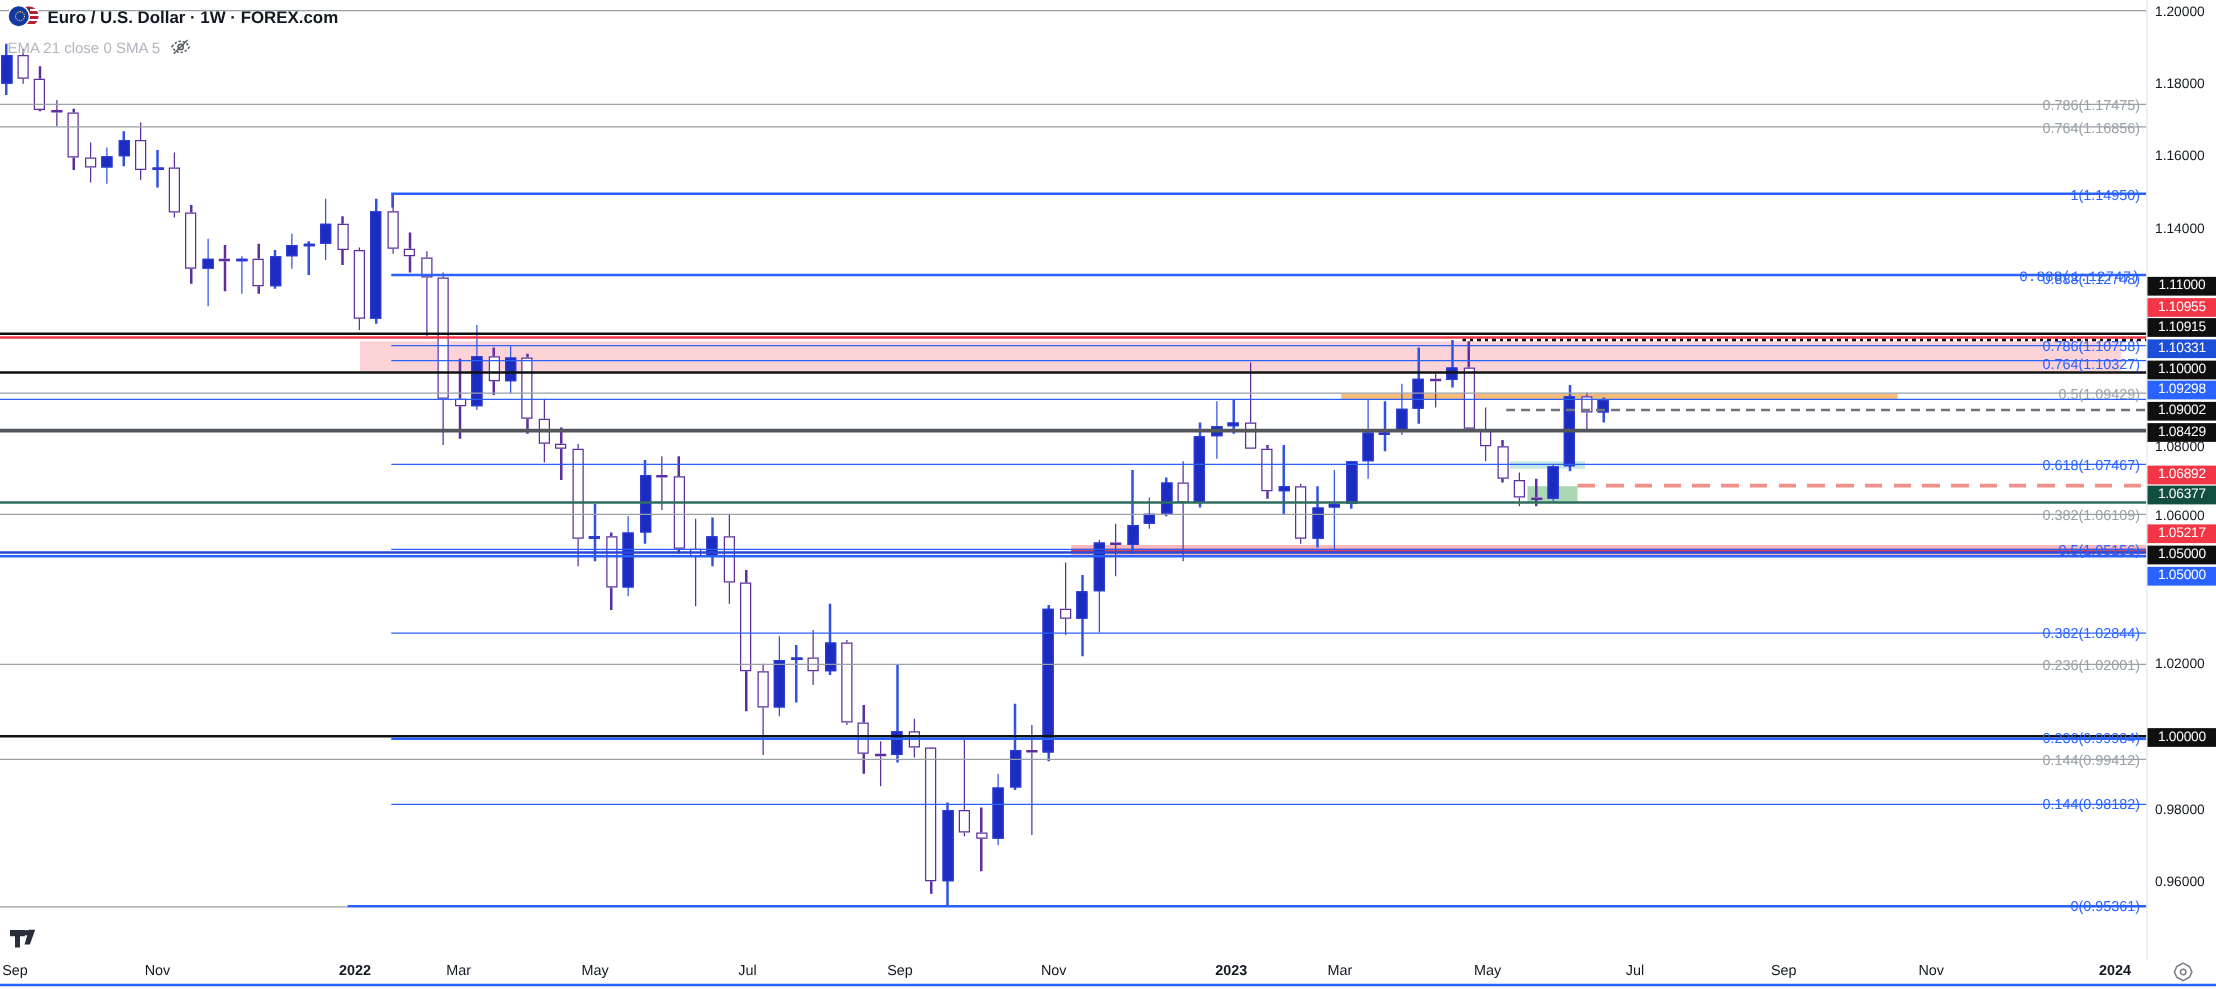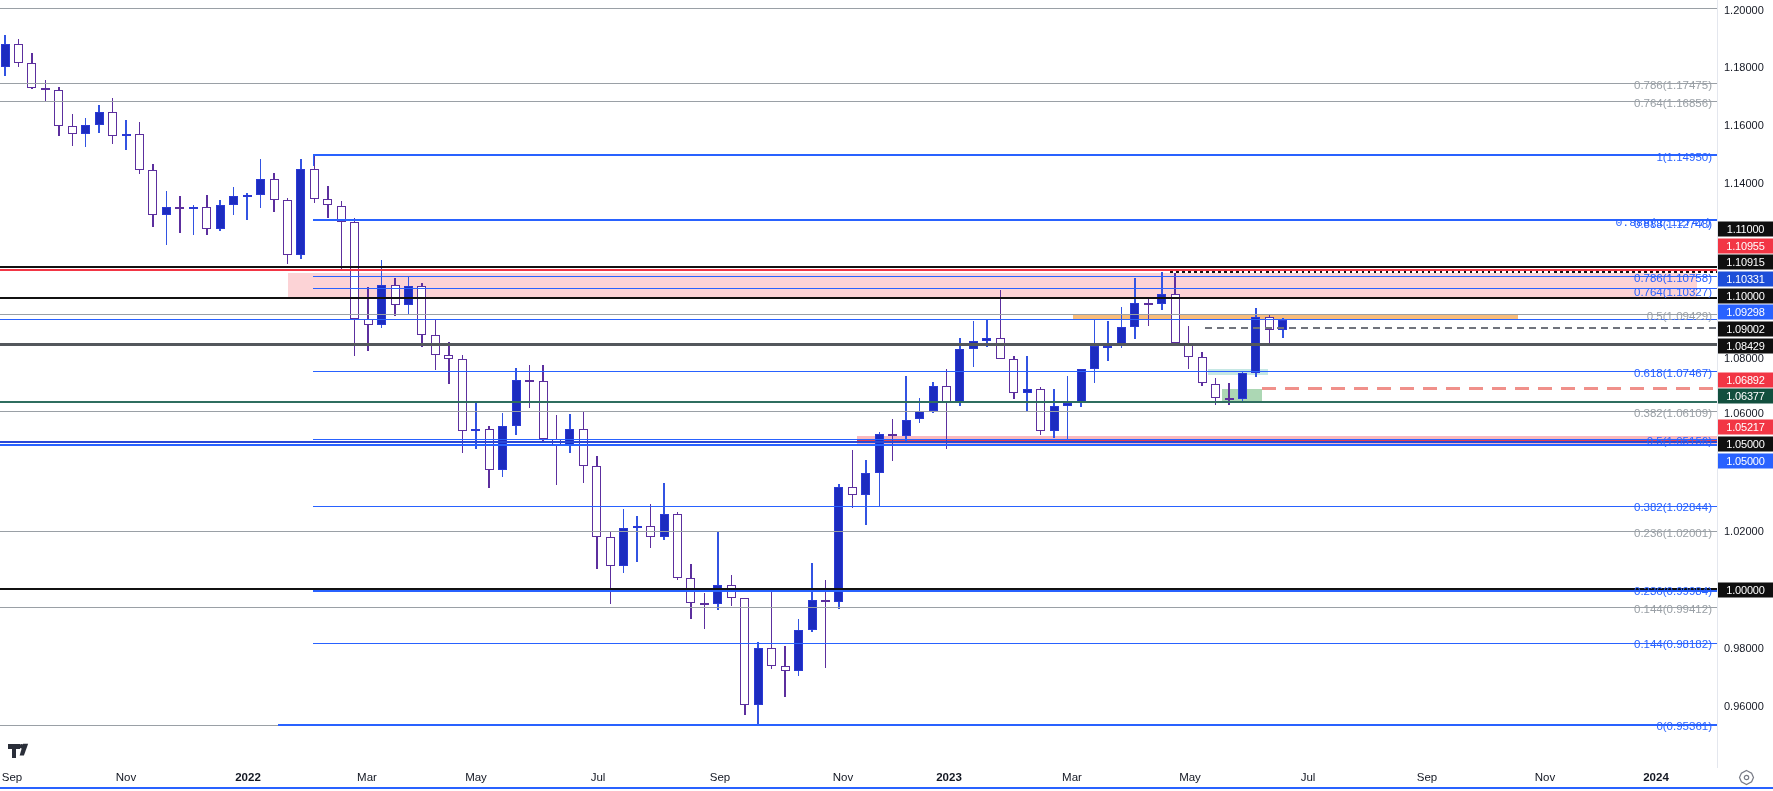--- a/index.html
+++ b/index.html
@@ -10,21 +10,21 @@
   .pline{position:absolute;left:0;}
   .candle-wick{position:absolute;}
   .candle-body{position:absolute;box-sizing:border-box;}
   .fiblabel{position:absolute;font-size:11.5px;white-space:nowrap;transform:translateX(-100%);margin-top:10px;}
   #paxis{position:absolute;left:1717px;top:0;width:56px;height:768px;border-left:1px solid #e4e7ee;background:#fff;}
   .ptick{position:absolute;left:6px;font-size:11px;color:#131722;transform:translateY(-50%);z-index:1;}
   .badge{position:absolute;left:0;width:55px;height:15px;line-height:15px;font-size:11px;color:#fff;
          text-align:center;transform:translateY(-50%);z-index:3;font-weight:400;letter-spacing:-0.2px;}
   #taxis{position:absolute;left:0;top:768px;width:1773px;height:23px;background:#fff;}
   .mtick{position:absolute;top:3px;font-size:11.5px;color:#131722;transform:translateX(-50%);}
-  .mtick.major{font-weight:700;}
+  .mtick.major{font-weight:700;margin-left:36px;}
   #bottomline{position:absolute;left:0;top:787px;width:1773px;height:2px;background:#2962ff;}
   #header{position:absolute;left:6px;top:4px;z-index:5;}
   #title-row{display:flex;align-items:center;gap:6px;}
   #pair-logo{position:relative;width:26px;height:19px;flex:0 0 auto;}
   .flag{position:absolute;width:18px;height:18px;border-radius:50%;border:1px solid #fff;box-sizing:border-box;}
   .flag.us{left:8px;top:0;background:repeating-linear-gradient(180deg,#b22234 0 2px,#fff 2px 4px);}
   .flag.us::after{content:"";position:absolute;left:1px;top:1px;width:8px;height:7px;background:#3c3b6e;border-radius:8px 0 0 0;}
   .flag.eu{left:0;top:0;background:#123a9e;z-index:2;}
   .flag.eu::after{content:"";position:absolute;left:5px;top:4px;width:6px;height:6px;border-radius:50%;
       box-shadow:0 -2px 0 -2px #ffd94a,0 2px 0 -2px #ffd94a,-2px 0 0 -2px #ffd94a,2px 0 0 -2px #ffd94a;background:transparent;border:1px dotted #ffd94a;}
@@ -326,20 +326,39 @@
       <div class="mtick major" style="left: 949px;">2023</div>
       <div class="mtick" style="left: 1072px;">Mar</div>
       <div class="mtick" style="left: 1190px;">May</div>
       <div class="mtick" style="left: 1308px;">Jul</div>
       <div class="mtick" style="left: 1427px;">Sep</div>
       <div class="mtick" style="left: 1545px;">Nov</div>
       <div class="mtick major" style="left: 1656px;">2024</div>
     </div>
   <div id="bottomline"></div>
 
+  <div id="header">
+    <div id="title-row">
+      <div id="pair-logo">
+        <span class="flag us"></span>
+        <span class="flag eu"></span>
+      </div>
+      <span id="sym-title">Euro / U.S. Dollar · 1W · FOREX.com</span>
+    </div>
+    <div id="legend-row">
+      <span id="legend-text">EMA 21 close 0 SMA 5</span>
+      <span style="display:inline-flex;">
+        <svg width="17" height="15" viewBox="0 0 17 15" fill="none" stroke="#555a63" stroke-width="1.2">
+          <path d="M1.5 7.5c2-3 4.5-4.5 7-4.5s5 1.5 7 4.5c-2 3-4.5 4.5-7 4.5s-5-1.5-7-4.5z" stroke-dasharray="2 1.4"></path>
+          <circle cx="8.5" cy="7.5" r="2.1"></circle>
+          <line x1="3" y1="13" x2="14" y2="2"></line>
+        </svg>
+      </span>
+    </div>
+  </div>
 
   <div id="tvlogo">
     <svg width="24" height="20" viewBox="0 0 24 20" fill="#2a2e39">
       <path d="M0 2h12v5H8v9H4V7H0z"></path>
       <path d="M13 2h6l-5 14h-5z" transform="translate(4,0) scale(0.85)"></path>
       <circle cx="13.6" cy="4.2" r="2.2"></circle>
     </svg>
   </div>
 
   <div id="gear">

